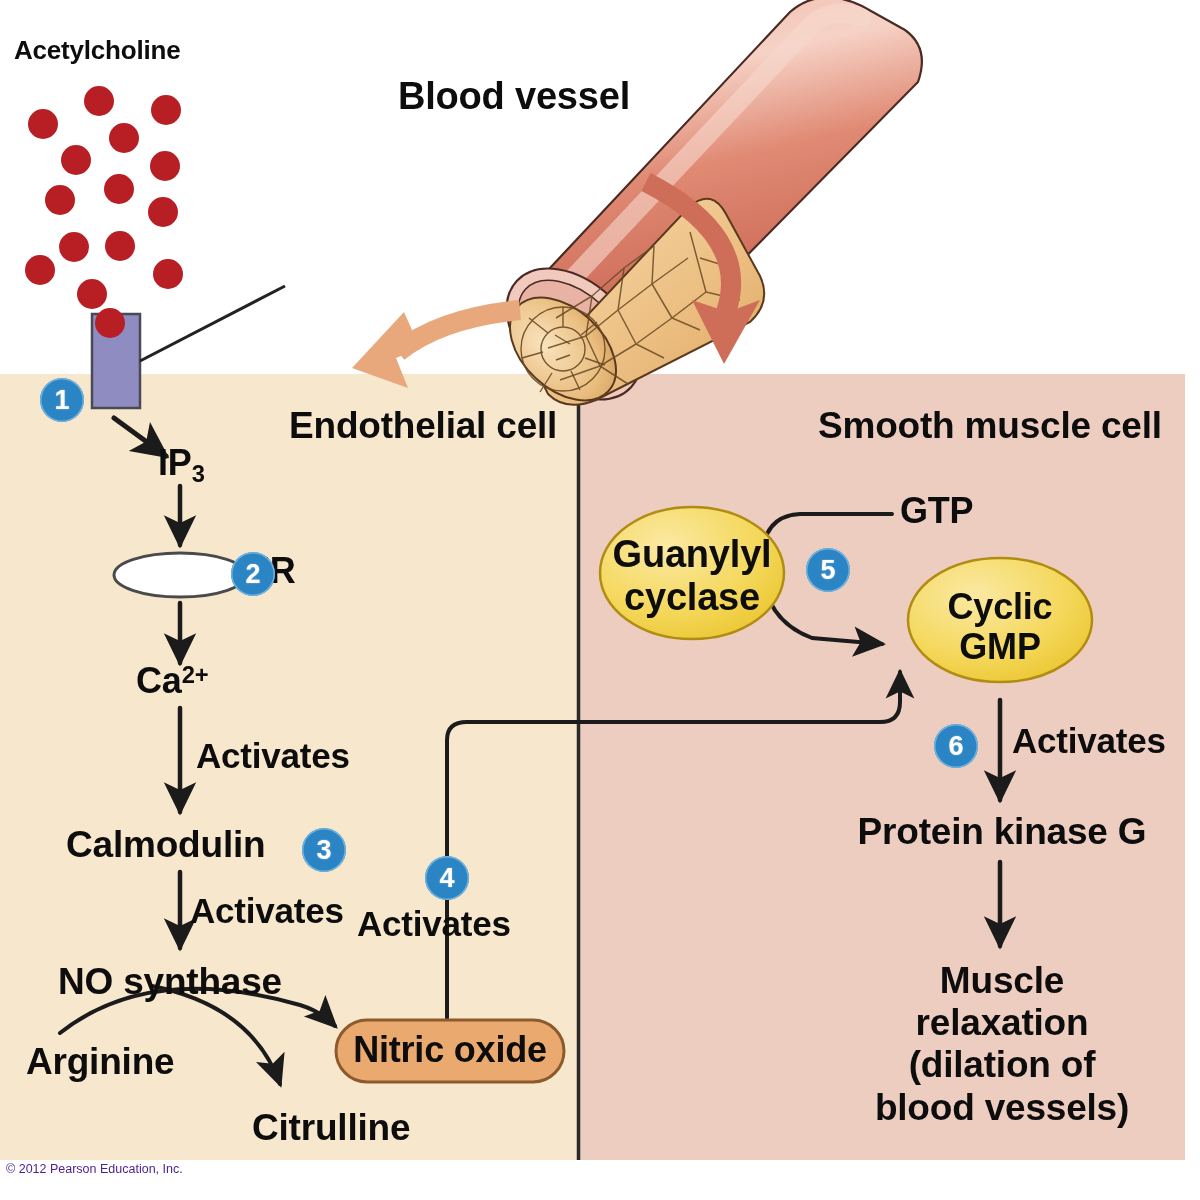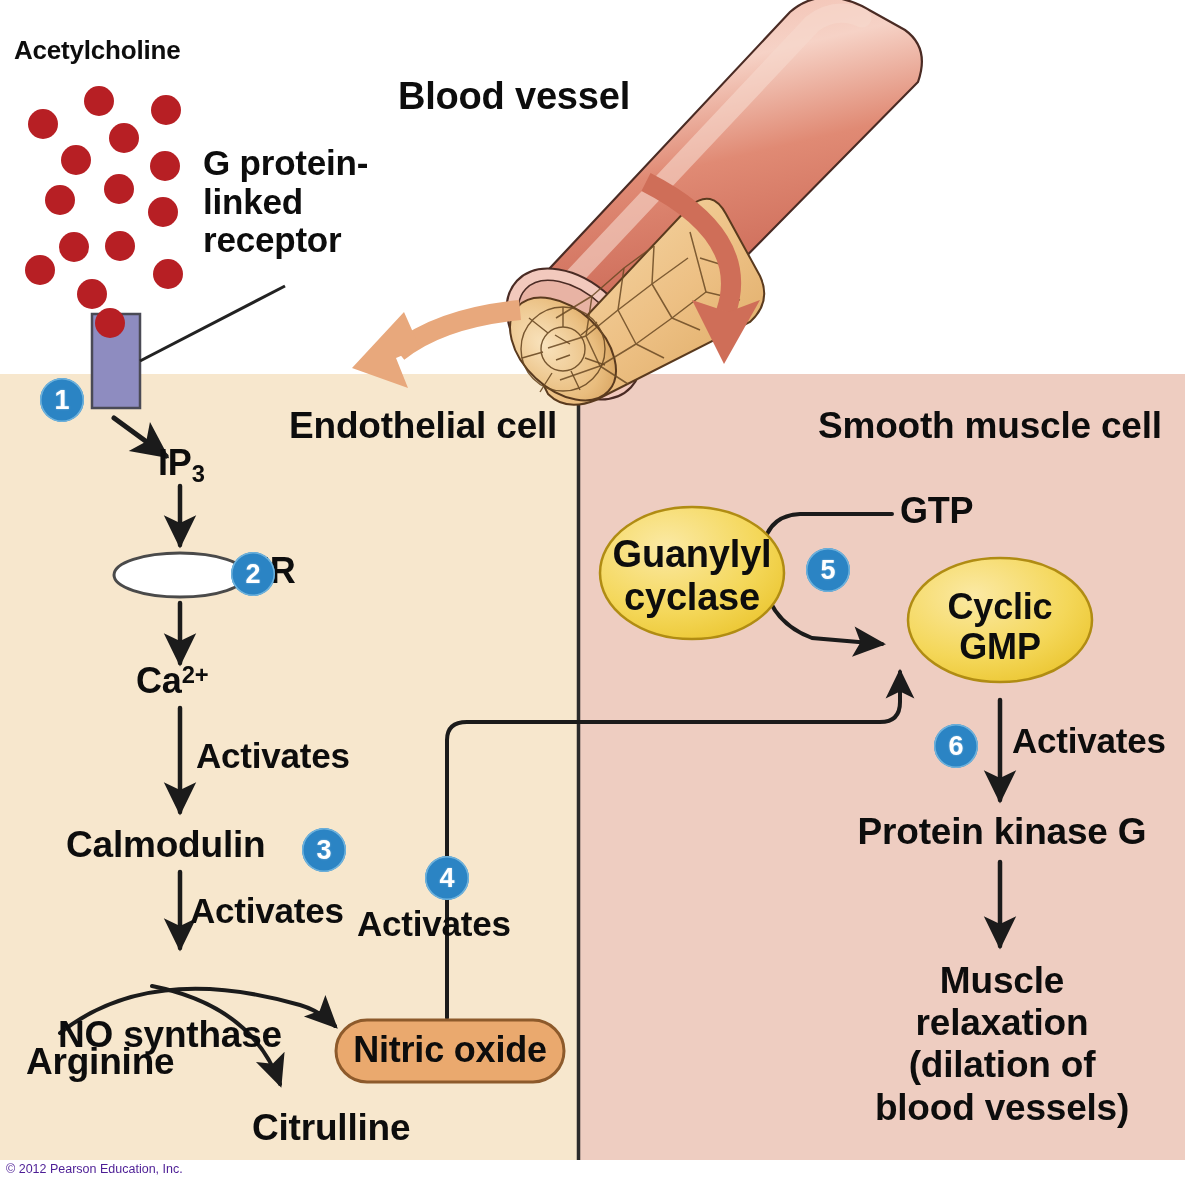--- a/index.html
+++ b/index.html
@@ -152,23 +152,20 @@
       <circle cx="120" cy="246" r="15"></circle>
         <circle cx="40" cy="270" r="15"></circle>
       <circle cx="168" cy="274" r="15"></circle>
         <circle cx="92" cy="294" r="15"></circle>
       <circle cx="110" cy="323" r="15"></circle>
     </g>
   </svg>
 
   <div class="lbl" style="left:14px;top:36px;font-size:26px;">Acetylcholine</div>
 
-  <div class="lbl" style="left:203px;top:144px;font-size:35px;line-height:1.1;">G protein-
-linked
-receptor</div>
 
   <div class="lbl" style="left:398px;top:76px;font-size:38px;">Blood vessel</div>
 
   <div class="lbl" style="left:289px;top:406px;font-size:37px;">Endothelial cell</div>
 
   <div class="lbl" style="left:818px;top:406px;font-size:37px;">Smooth muscle cell</div>
 
   <div class="lbl" style="left:158px;top:444px;font-size:36px;"><span>IP</span><sub>3</sub></div>
 
   <div class="lbl" style="left:246px;top:552px;font-size:36px;">ER</div>
@@ -176,21 +173,21 @@
   <div class="lbl" style="left:136px;top:662px;font-size:36px;"><span>Ca</span><sup>2+</sup></div>
 
   <div class="lbl" style="left:196px;top:737px;font-size:35px;">Activates</div>
 
   <div class="lbl" style="left:66px;top:825px;font-size:37px;">Calmodulin</div>
 
   <div class="lbl" style="left:190px;top:892px;font-size:35px;">Activates</div>
 
   <div class="lbl" style="left:357px;top:905px;font-size:35px;">Activates</div>
 
-  <div class="lbl" style="left:58px;top:1015px;font-size:37px;">NO synthase</div>
+  <div class="lbl" style="left:58px;top:962px;font-size:37px;">NO synthase</div>
 
   <div class="lbl" style="left:26px;top:1042px;font-size:37px;">Arginine</div>
 
   <div class="lbl" style="left:252px;top:1108px;font-size:37px;">Citrulline</div>
 
   <div class="lbl ctr" style="left:450px;top:1031px;font-size:36px;text-align:right;">Nitric oxide</div>
 
   <div class="lbl ctr" style="left:692px;top:533px;font-size:38px;line-height:1.12;">Guanylyl
 cyclase</div>
 

